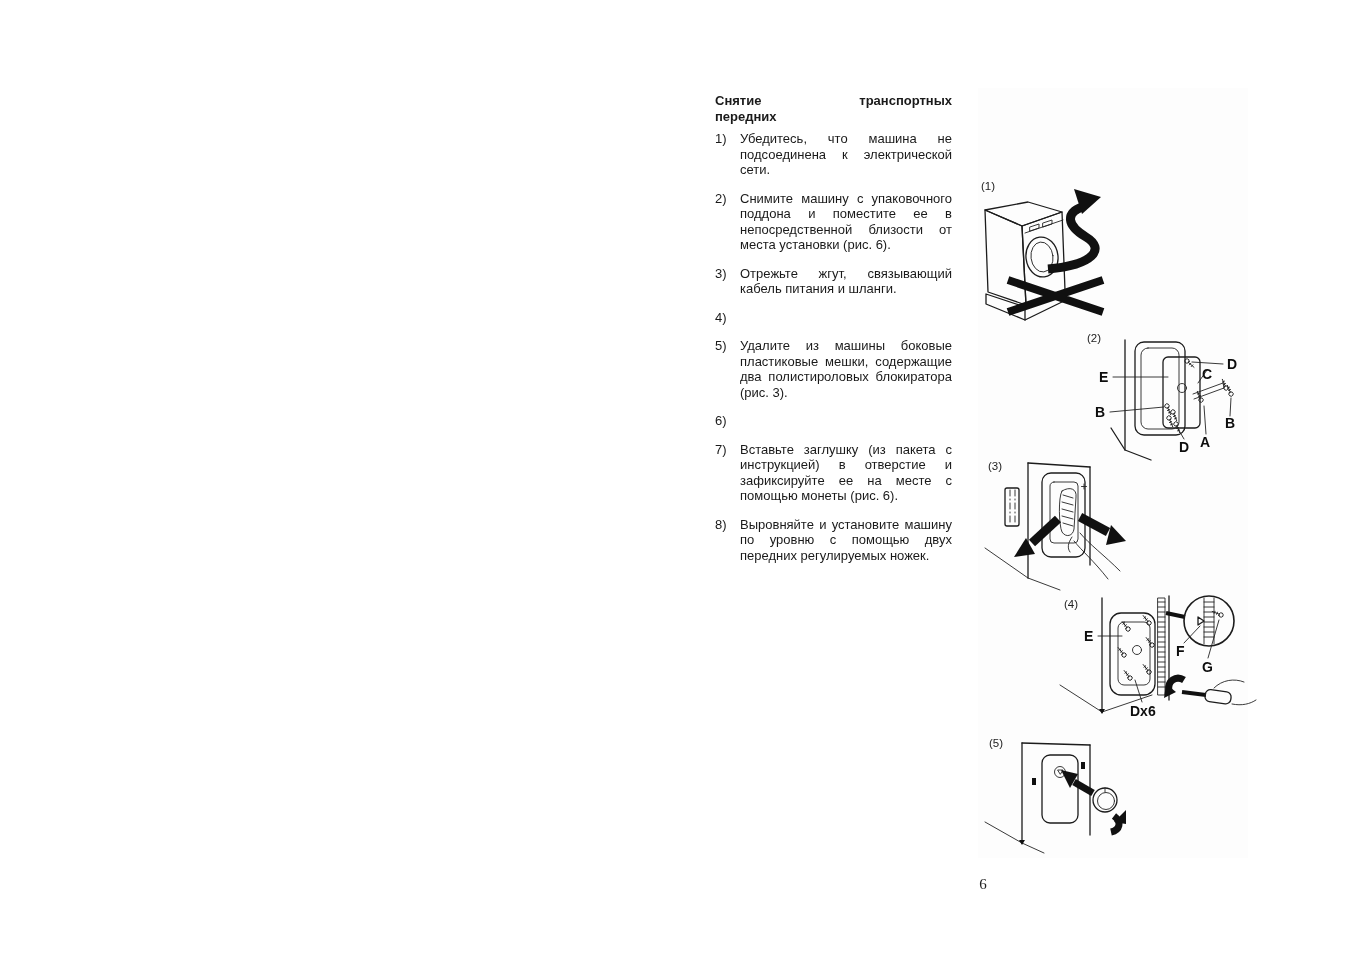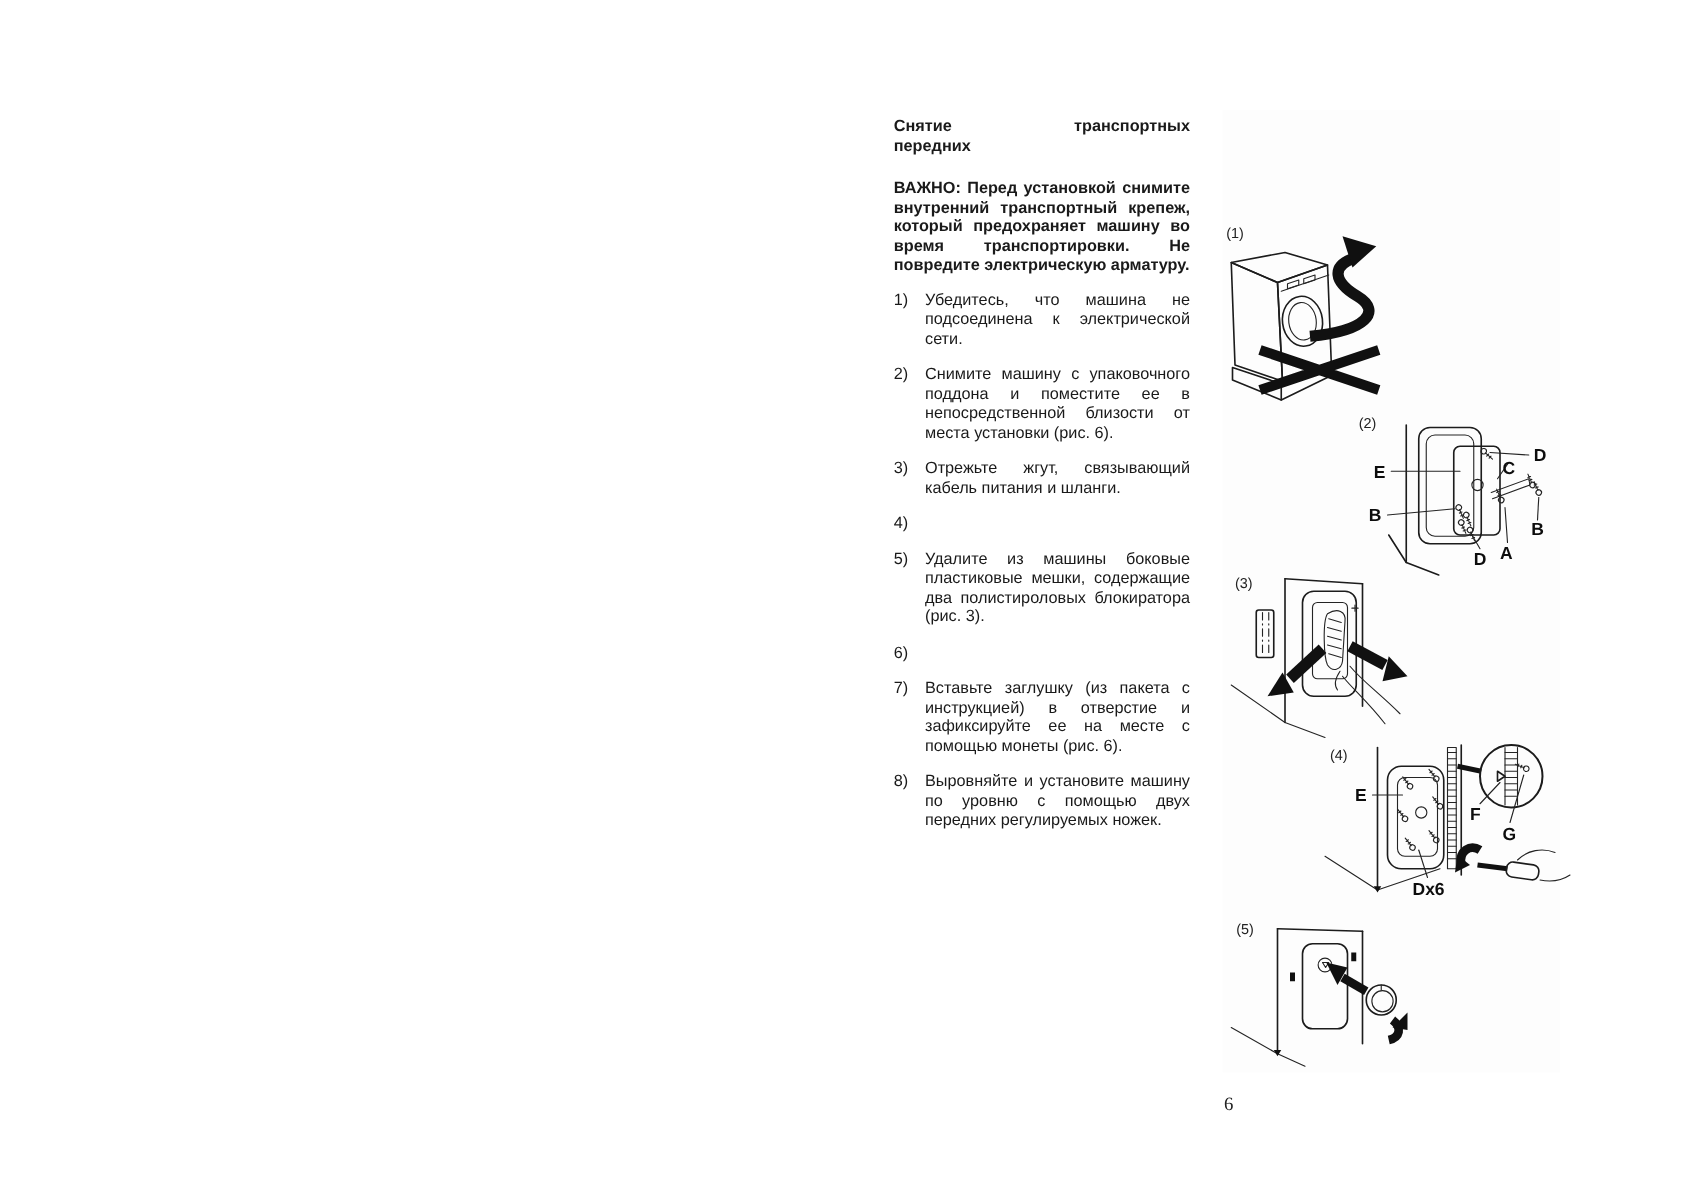--- a/index.html
+++ b/index.html
@@ -8,21 +8,21 @@
     font-family:"Liberation Sans", sans-serif; color:#1a1a1a; overflow:hidden;
   }
   .title {
     position:absolute; left:715px; top:54px; width:530px; margin:0;
     text-align:center; font-size:18px; font-weight:bold; letter-spacing:0.2px; color:#111;
   }
   .text-col {
     position:absolute; left:715px; top:93px; width:237px;
     font-size:13px; line-height:15.5px;
   }
-  .heading { font-weight:bold; margin:0 0 18px 0; }
+  .heading { font-weight:bold; margin:0 0 7px 0; }
   .heading-line1 { display:flex; justify-content:space-between; }
   .important { font-weight:bold; text-align:justify; margin:0 0 12px 0; }
   .step { display:flex; margin-bottom:13px; }
   .step-num { flex:0 0 25px; width:25px; }
   .step-body { flex:1; text-align:justify; }
   .figures {
     position:absolute; left:978px; top:88px; width:270px; height:770px;
     background:#fdfdfd;
   }
   .fig { position:absolute; }
@@ -55,21 +55,20 @@
 
   <div class="text-col">
     <div class="heading">
       <div class="heading-line1">
         <span>Снятие</span>
         <span>транспортных</span>
       </div>
       <div class="heading-line2">передних</div>
     </div>
 
-    <p class="important">ВАЖНО: Перед установкой снимите внутренний транспортный крепеж, который предохраняет машину во время транспортировки. Не повредите электрическую арматуру.</p>
 
     <div class="step">
       <span class="step-num">1)</span>
       <span class="step-body">Убедитесь, что машина не подсоединена к электрической сети.</span>
     </div>
     <div class="step">
       <span class="step-num">2)</span>
       <span class="step-body">Снимите машину с упаковочного поддона и поместите ее в непосредственной близости от места установки (рис. 6).</span>
     </div>
     <div class="step">

